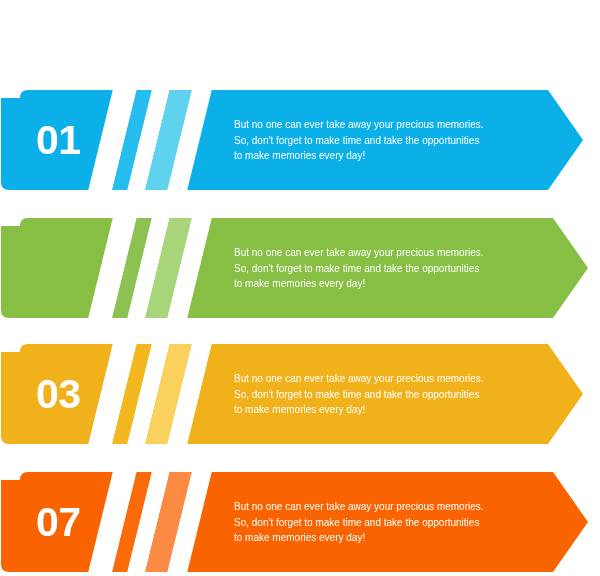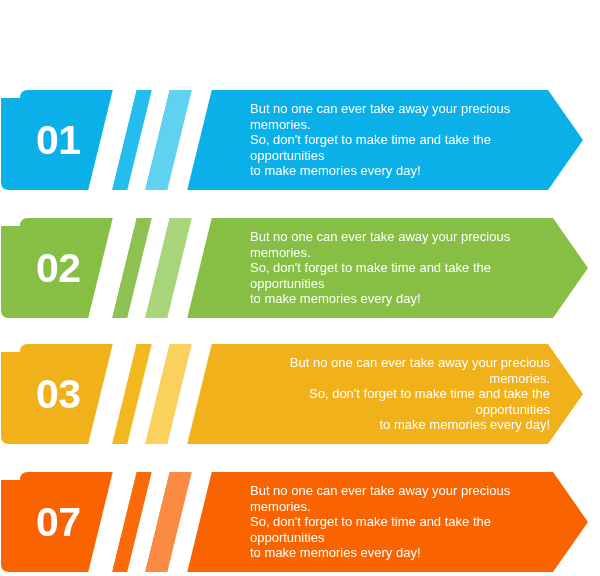--- a/index.html
+++ b/index.html
@@ -42,34 +42,34 @@
     font-size: 41px;
     font-weight: bold;
     color: #ffffff;
     letter-spacing: -0.5px;
     line-height: 1;
     white-space: nowrap;
     -webkit-font-smoothing: antialiased;
   }
   .banner-text {
     position: absolute;
-    left: 250px;
+    left: 234px;
     top: 50%;
     transform: translateY(-50%);
     width: 300px;
     font-family: "Liberation Sans", sans-serif;
-    font-size: 13px;
+    font-size: 10px;
     line-height: 15.5px;
     color: #ffffff;
     white-space: pre-line;
   }
   
   .banner-1 { top: 57px; }
   .banner-2 { top: 185px; }
-  .banner-3 { top: 311px; text-align: right; }
+  .banner-3 { top: 311px; }
   .banner-4 { top: 439px; }
 </style>
 </head>
 <body>
 
 <div id="infographic" style="background: rgb(255, 255, 255);">
 
   <div class="banner banner-1">
     <svg class="banner-svg" width="600" height="102" viewBox="0 0 600 102">
       <defs>
@@ -107,21 +107,20 @@
       </defs>
       <g clip-path="url(#clip2)">
         <rect x="0" y="0" width="600" height="102" fill="#87be44"></rect>
         <polygon points="113,0 137,0 112,102 88,102" fill="#ffffff"></polygon>
         <polygon points="137,0 152,0 127,102 112,102" fill="#8dc252"></polygon>
         <polygon points="152,0 170,0 145,102 127,102" fill="#ffffff"></polygon>
         <polygon points="170,0 192,0 167,102 145,102" fill="#a8d47a"></polygon>
         <polygon points="192,0 212,0 187,102 167,102" fill="#ffffff"></polygon>
       </g>
     </svg>
-    <div class="banner-number">02</div>
     <div class="banner-text">But no one can ever take away your precious memories.
 So, don't forget to make time and take the opportunities
 to make memories every day!</div>
   </div>
 
   <div class="banner banner-3">
     <svg class="banner-svg" width="600" height="102" viewBox="0 0 600 102">
       <defs>
         <clipPath id="clip3">
           <path d="M20,9 Q20,1 28,1 L548,1 L583,51 L548,101 L9,101 Q1,101 1,93 L1,9 Z"></path>

